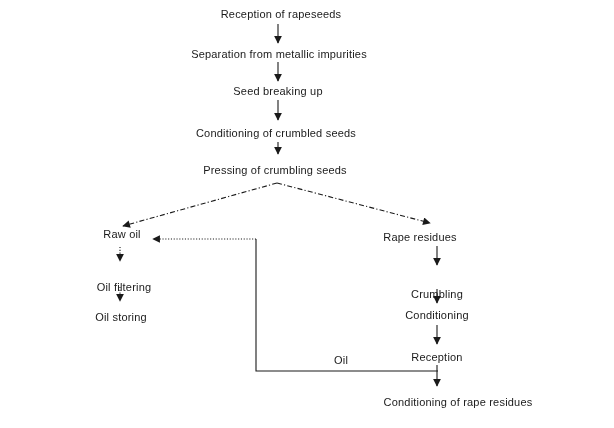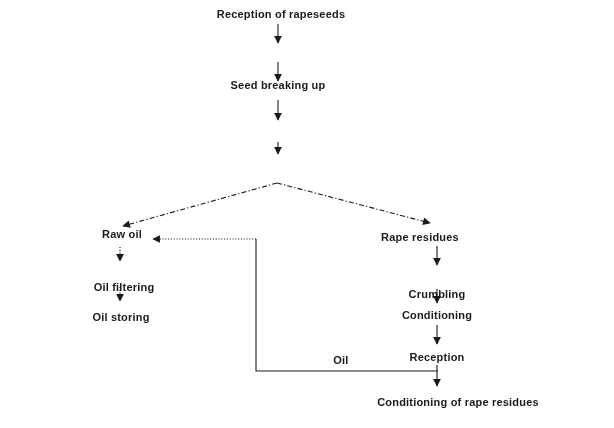--- a/index.html
+++ b/index.html
@@ -32,21 +32,21 @@
   .edges path.dotted  { stroke-dasharray: 1.1 1.7; }
   #arrowhead path {
     fill: var(--line, #000000);
     stroke: none;
   }
   .label {
     position: absolute;
     transform: translateX(-50%);
     font-size: 11px;
     line-height: 12px;
-    font-weight: bold;
+    font-weight: normal;
     letter-spacing: 0.2px;
     color: var(--text, #000000);
     white-space: nowrap;
   }
 </style>
 </head>
 <body>
 
 <div class="canvas">
 
@@ -71,21 +71,24 @@
     <path class="solid" marker-end="url(#arrowhead)" d="M437 246 L437 265"></path>
     <path class="solid" marker-end="url(#arrowhead)" d="M437 289 L437 303"></path>
     <path class="solid" marker-end="url(#arrowhead)" d="M437 325 L437 344"></path>
     <path class="solid" marker-end="url(#arrowhead)" d="M437 365 L437 386"></path>
 
     <path class="solid" d="M438 371 L256 371 L256 239"></path>
     <path class="dotted" marker-end="url(#arrowhead)" d="M256 239 L153 239"></path>
   </svg>
 
   <div class="label" style="left:281px; top:8px">Reception of rapeseeds</div>
-  <div class="label" style="left:278px; top:79px">Seed breaking up</div>
+  <div class="label" style="left:279px; top:48px">Separation from metallic impurities</div>
+  <div class="label" style="left:278px; top:85px">Seed breaking up</div>
+  <div class="label" style="left:276px; top:127px">Conditioning of crumbled seeds</div>
+  <div class="label" style="left:275px; top:164px">Pressing of crumbling seeds</div>
 
   <div class="label" style="left:122px; top:228px">Raw oil</div>
   <div class="label" style="left:124px; top:281px">Oil filtering</div>
   <div class="label" style="left:121px; top:311px">Oil storing</div>
 
   <div class="label" style="left:420px; top:231px">Rape residues</div>
   <div class="label" style="left:437px; top:288px">Crumbling</div>
   <div class="label" style="left:437px; top:309px">Conditioning</div>
   <div class="label" style="left:437px; top:351px">Reception</div>
   <div class="label" style="left:458px; top:396px">Conditioning of rape residues</div>

